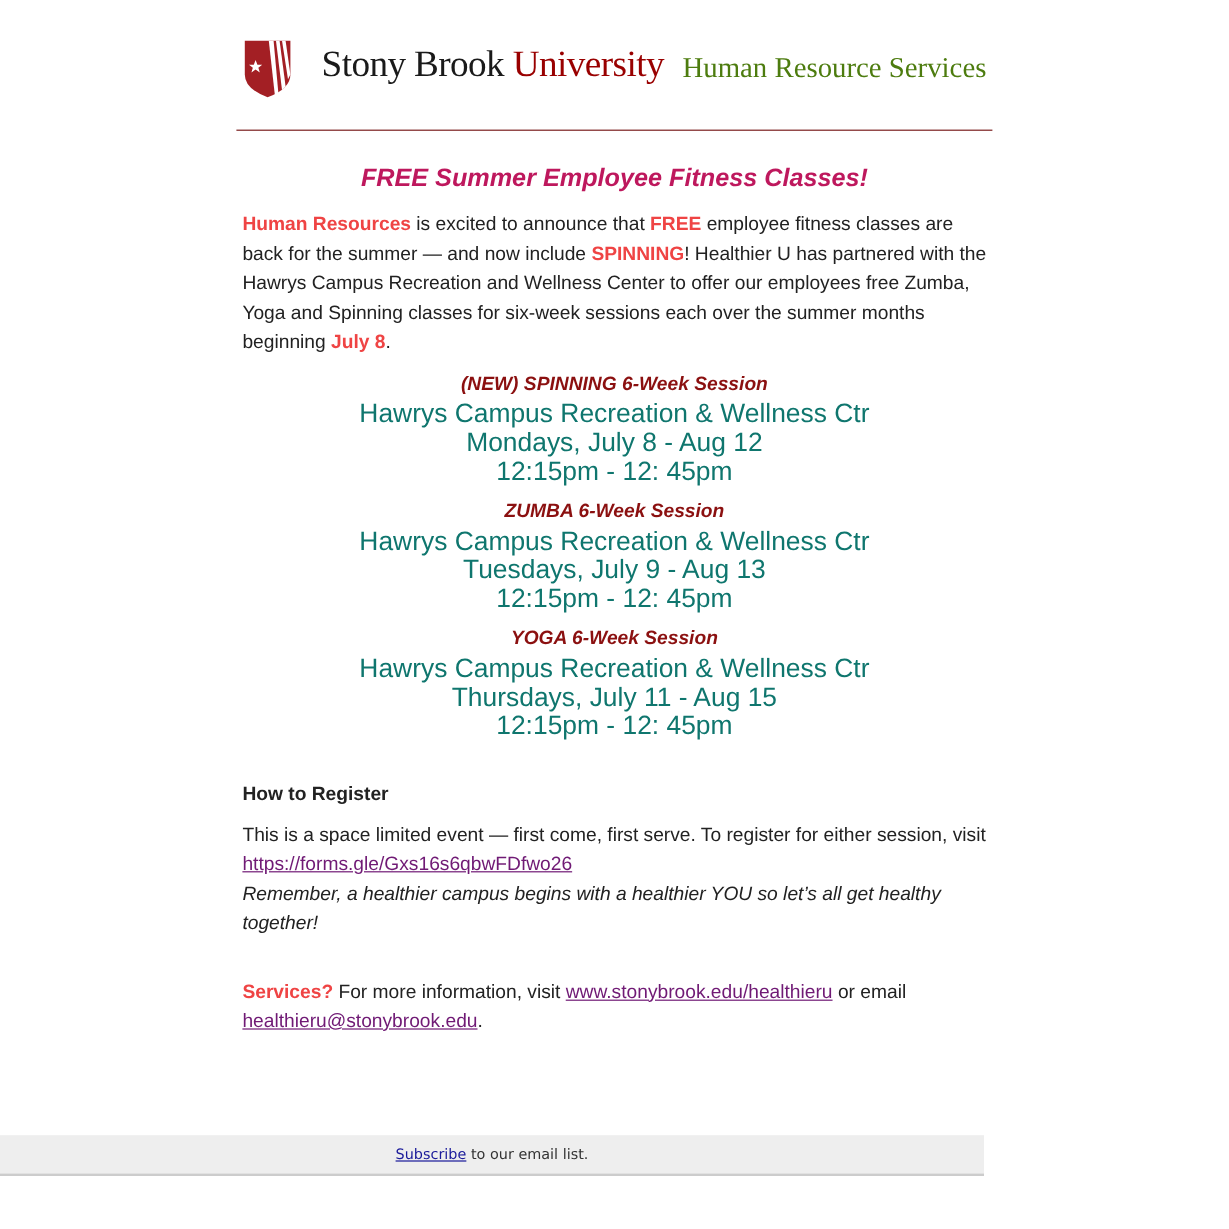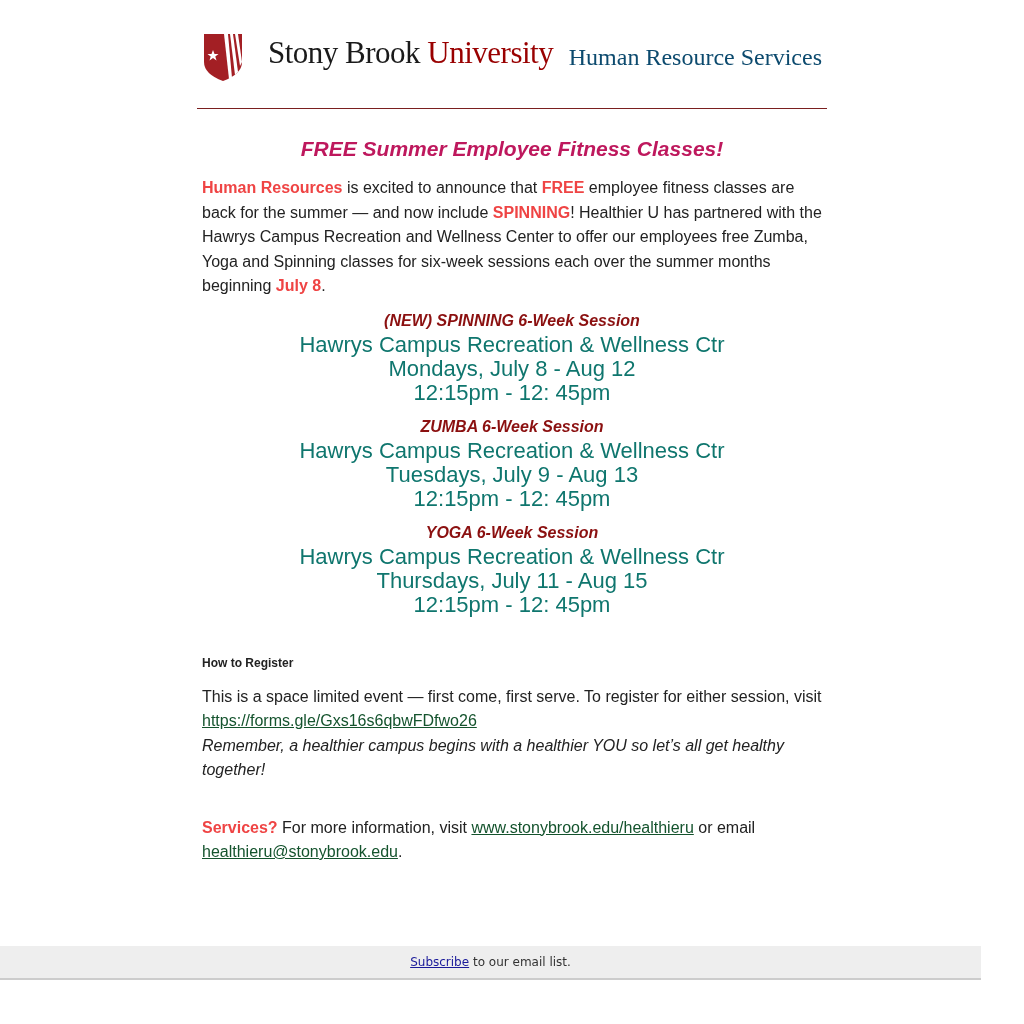--- a/index.html
+++ b/index.html
@@ -4,36 +4,36 @@
   <style>
     html, body { margin: 0; padding: 0; background: #ffffff; }
     body { width: 1024px; height: 1024px; position: relative; overflow: hidden; font-family: "Liberation Sans", sans-serif; color: #222222; }
     .container { position: absolute; left: 197px; top: 0; width: 630px; }
     .header { position: relative; height: 108px; border-bottom: 1px solid #7a1f1f; }
     .logo { position: absolute; left: 5px; top: 32px; display: flex; align-items: center; }
     .shield { width: 42px; height: 50px; }
     .logo-text { font-family: "Liberation Serif", serif; font-size: 31px; margin-left: 24px; letter-spacing: -0.5px; white-space: nowrap; position: relative; top: -4px; }
     .logo-text .stony { color: #1a1a1a; }
     .logo-text .univ { color: #990000; }
-    .hr-title { position: absolute; right: 5px; top: 44px; font-family: "Liberation Serif", serif; font-size: 24px; color: #0c4a6e; white-space: nowrap; }
+    .hr-title { position: absolute; right: 5px; top: 44px; font-family: "Liberation Serif", serif; font-size: 24px; color: #4d7c0f; white-space: nowrap; }
     .content { padding: 0 5px; }
     h1 { margin: 26px 0 0 0; font-size: 21px; font-style: italic; font-weight: bold; color: #be185d; line-height: 28px; text-align: center; }
     p { margin: 0; font-size: 16px; line-height: 24.5px; }
     .intro { margin-top: 13px; }
     b { color: #ef4444; }
     .sessions { text-align: center; margin-top: 10px; }
     .session { margin-bottom: 10px; }
     .session .title { color: #8b1010; font-weight: bold; font-style: italic; font-size: 16px; line-height: 24px; }
     .session .line { font-size: 22px; line-height: 24px; color: #0f766e; }
-    h2 { font-size: 12px; font-weight: bold; margin: 34px 0 0 0; line-height: 24px; color: #222; }
+    h2 { font-size: 16px; font-weight: bold; margin: 34px 0 0 0; line-height: 24px; color: #222; }
     .reg { margin-top: 10px; }
-    a.red { color: #14532d; text-decoration: underline; }
+    a.red { color: #701a75; text-decoration: underline; }
     .remember { font-style: italic; }
     .questions { margin-top: 33px; }
-    .footer { position: absolute; left: 0; top: 946px; width: 981px; height: 32px; background: #eeeeee; border-bottom: 2px solid #cccccc; text-align: center; font-family: "DejaVu Sans", sans-serif; font-size: 12px; color: #333; line-height: 33px; }
+    .footer { position: absolute; left: 0; top: 946px; width: 820px; height: 32px; background: #eeeeee; border-bottom: 2px solid #cccccc; text-align: center; font-family: "DejaVu Sans", sans-serif; font-size: 12px; color: #333; line-height: 33px; }
     .footer a { color: #1a1a9a; text-decoration: underline; }
   </style>
 </head>
 <body>
 
 <div class="container">
   <div class="header">
     <div class="logo">
       <svg class="shield" viewBox="0 0 42 50">
         <path d="M2 2 L40 2 L40 30 Q40 42 21 49 Q2 42 2 30 Z" fill="#a31f24"></path>

